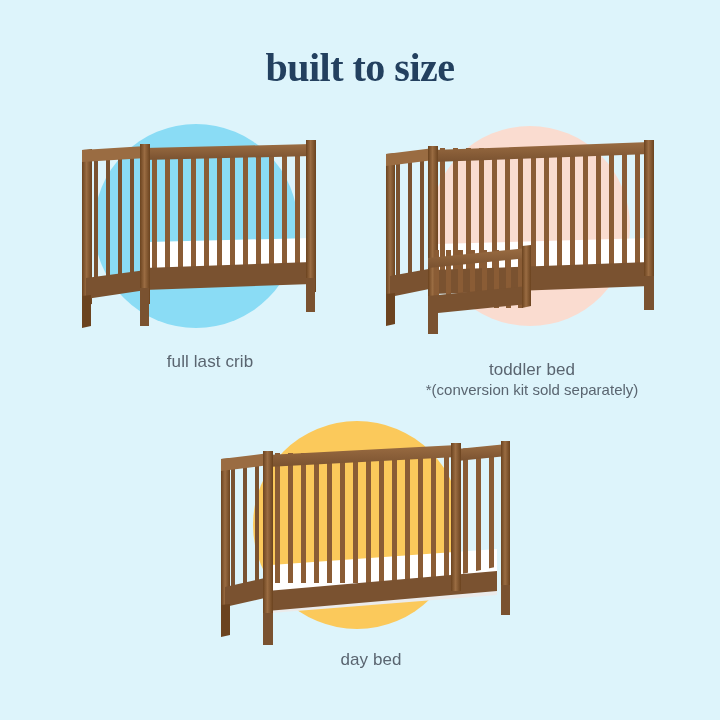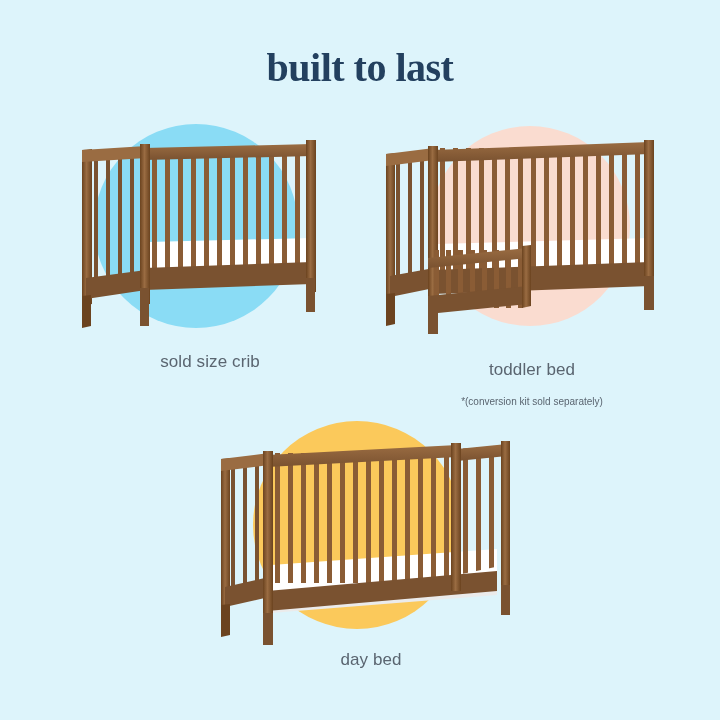--- a/index.html
+++ b/index.html
@@ -48,40 +48,40 @@
   .caption {
     position: absolute;
     text-align: center;
     color: #5a6570;
     font-size: 17px;
     line-height: 1.18;
     letter-spacing: 0.1px;
   }
   .caption .sub {
     display: block;
-    font-size: 10px;
+    font-size: 15px;
     letter-spacing: 0px;
-    margin-top: 16px;
+    margin-top: 1px;
   }
 
   
   #panel-crib       { left: 60px;  top: 118px; width: 300px; height: 225px; }
   #panel-toddler    { left: 382px; top: 118px; width: 300px; height: 225px; }
   #panel-daybed     { left: 205px; top: 415px; width: 310px; height: 235px; }
 
   #caption-crib    { left: 60px;  top: 352px; width: 300px; }
   #caption-toddler { left: 382px; top: 360px; width: 300px; }
   #caption-daybed  { left: 216px; top: 650px; width: 310px; }
 </style>
 </head>
 <body>
 
 <div id="stage">
 
-  <div class="page-title">built to last</div>
+  <div class="page-title">built to size</div>
 
   <div class="panel" id="panel-crib">
     <div class="panel-figure">
       <svg width="300" height="225" viewBox="0 0 300 225">
         <defs>
           <linearGradient id="railG1" x1="0" y1="0" x2="0" y2="1">
             <stop offset="0" stop-color="#9a6c42"></stop>
             <stop offset="1" stop-color="#7a5230"></stop>
           </linearGradient>
           <linearGradient id="postG1" x1="0" y1="0" x2="1" y2="0">
@@ -148,21 +148,21 @@
 
         <rect x="246" y="22" width="10" height="152" fill="url(#postG1)"></rect>
 
         <rect x="80" y="170" width="9" height="38" fill="#7a5230"></rect>
         <rect x="246" y="160" width="9" height="34" fill="#7a5230"></rect>
         <polygon points="22,178 31,177 31,208 22,210" fill="#6b431f"></polygon>
       </svg>
     </div>
   </div>
   <div class="caption" id="caption-crib">
-    <span>sold size crib</span>
+    <span>full last crib</span>
   </div>
 
   <div class="panel" id="panel-toddler">
     <div class="panel-figure">
       <svg width="300" height="225" viewBox="0 0 300 225">
         <defs>
           <linearGradient id="railG2" x1="0" y1="0" x2="0" y2="1">
             <stop offset="0" stop-color="#9a6c42"></stop>
             <stop offset="1" stop-color="#7a5230"></stop>
           </linearGradient>

